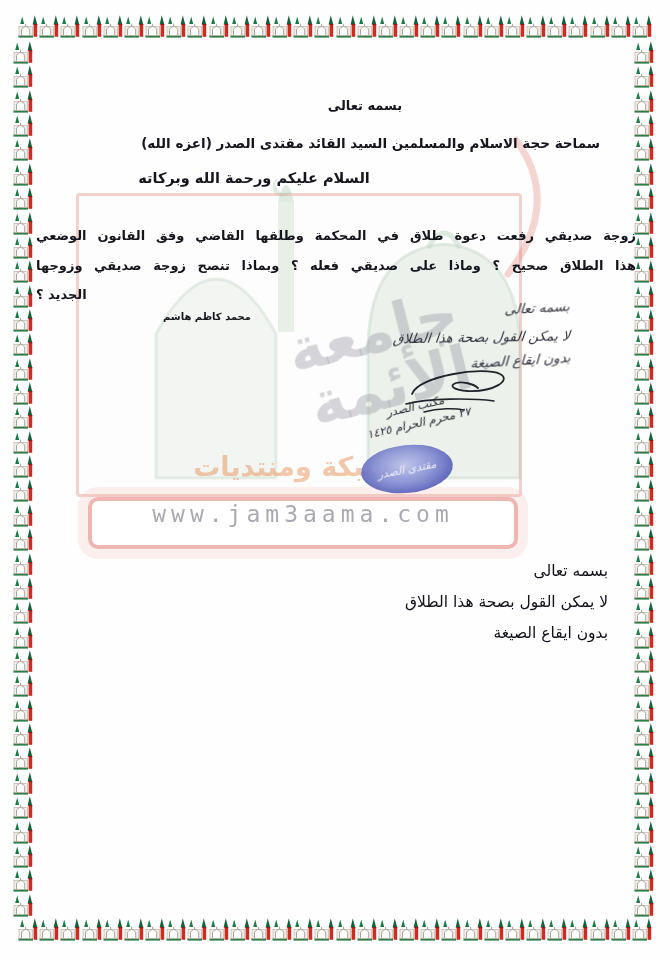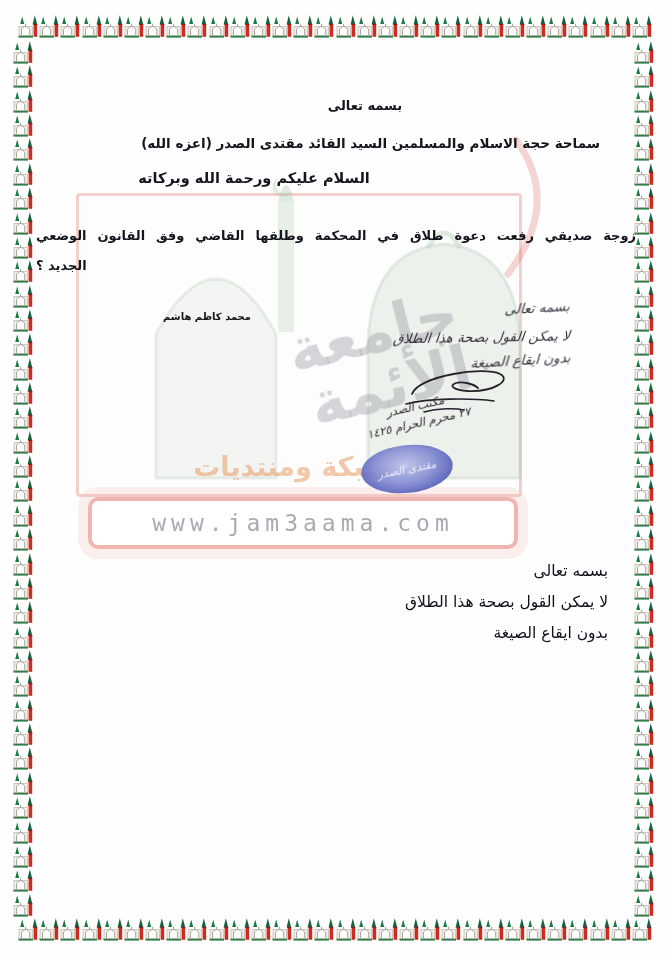--- a/index.html
+++ b/index.html
@@ -41,21 +41,21 @@
          background:radial-gradient(ellipse at 48% 42%, #bcc2ea 0%, #8890d5 42%, #4d57b4 78%, #3a44a4 100%);
          display:flex;align-items:center;justify-content:center;opacity:.92;}
   .stamp span{color:rgba(255,255,255,.8);font-size:11px;font-style:italic;transform:rotate(-5deg);filter:blur(.4px);}
 
   
   .wm{position:absolute;z-index:1;pointer-events:none;}
   .wm-frame{left:76px;top:193px;width:440px;height:298px;border:3px solid rgba(224,131,122,.38);
             border-radius:4px;background:rgba(255,250,249,.2);}
   .wm-urlbox{left:88px;top:497px;width:422px;height:44px;border:4px solid rgba(213,80,70,.42);border-radius:10px;
              background:rgba(255,255,255,.75);box-shadow:0 0 0 10px rgba(240,170,160,.18);
-             display:flex;align-items:center;justify-content:center;}
+             display:flex;align-items:flex-start;justify-content:center;}
   .wm-url{font-family:"DejaVu Sans Mono",monospace;font-size:23px;letter-spacing:5px;color:rgba(140,140,152,.75);}
   .wm-mosque{left:128px;top:138px;width:404px;height:352px;opacity:.55;}
   .wm-callig{left:168px;top:318px;width:300px;font-size:60px;font-weight:bold;line-height:.95;
              color:rgba(148,148,158,.38);transform:rotate(-14deg);direction:rtl;filter:blur(.6px);}
   .wm-net{left:172px;top:451px;width:240px;font-size:27px;font-weight:bold;direction:rtl;text-align:center;
           color:rgba(232,154,102,.55);filter:blur(.6px);}
   .wm-swash{left:492px;top:132px;width:80px;height:150px;opacity:.35;}
 
   
   .typed-reply{position:absolute;left:368px;top:556px;width:240px;z-index:2;direction:rtl;text-align:right;
@@ -1416,20 +1416,21 @@
   <div class="wm wm-urlbox">
     <span class="wm-url">www.jam3aama.com</span>
   </div>
 
   <div class="typed basmala-top">بسمه تعالى</div>
   <div class="typed addressee">سماحة حجة الاسلام والمسلمين السيد القائد مقتدى الصدر (اعزه الله)</div>
   <div class="typed greeting">السلام عليكم ورحمة الله وبركاته</div>
 
   <div class="typed question">
     <div class="q-line">زوجة صديقي رفعت دعوة طلاق في المحكمة وطلقها القاضي وفق القانون الوضعي</div>
+    <div class="q-line">هذا الطلاق صحيح ؟ وماذا على صديقي فعله ؟ وبماذا تنصح زوجة صديقي وزوجها</div>
     <div class="q-last">الجديد ؟</div>
   </div>
 
   <div class="typed sender">محمد كاظم هاشم</div>
 
   <div class="hw-block">
     <div class="hw-line hw-1">بسمه تعالى</div>
     <div class="hw-line">لا يمكن القول بصحة هذا الطلاق</div>
     <div class="hw-line hw-3">بدون ايقاع الصيغة</div>
   </div>

